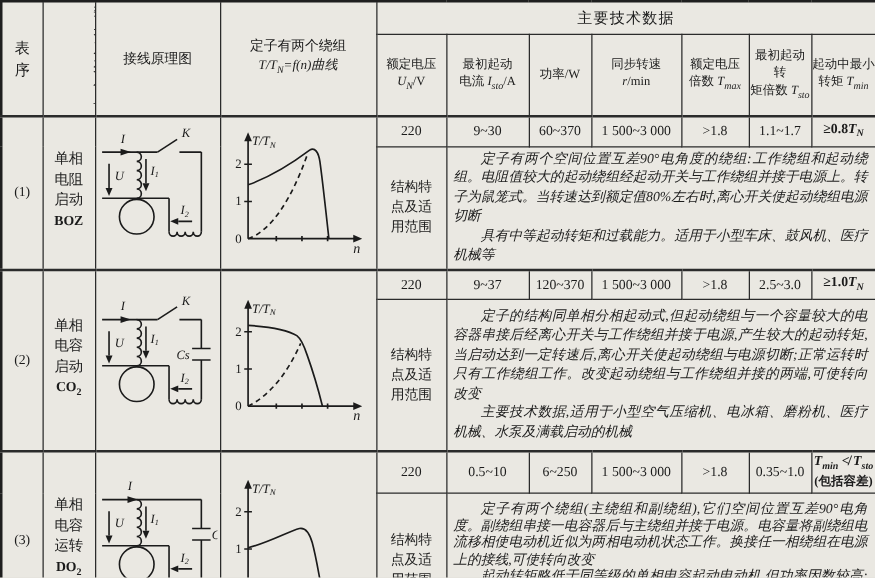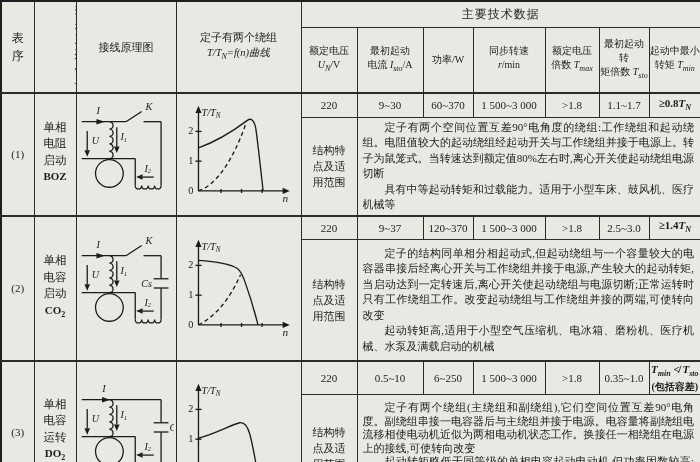--- a/index.html
+++ b/index.html
@@ -45,20 +45,21 @@
     text-align:justify;
     vertical-align:middle;
     padding:2px 6px 2px 5px;
   }
   .desc p{
     margin:0;
     text-indent:2em;
     font-size:11px;
     line-height:15.5px;
     text-align:justify;
+    font-style:italic;
   }
   .desc.tight p{line-height:13.4px;}
   svg{display:block;margin:0 auto;}
   svg text{font-family:"Liberation Serif","DejaVu Serif",serif;fill:#1b1b1b;}
   svg .sit{font-style:italic;}
 </style>
 </head>
 <body>
 
 <table>
@@ -273,33 +274,33 @@
         <text x="100" y="97" font-size="11" class="sit">n</text>
       </svg>
     </td>
     <td class="num">220</td>
     <td class="num">9~37</td>
     <td class="num">120~370</td>
     <td class="num">1 500~3 000</td>
     <td class="num">&gt;1.8</td>
     <td class="num">2.5~3.0</td>
     <td class="num tmin-cell">
-      <div><span>≥1.4</span><span class="it">T</span><sub>N</sub><span></span><span class="it"></span><sub></sub></div>
+      <div><span>≥1.0</span><span class="it">T</span><sub>N</sub><span></span><span class="it"></span><sub></sub></div>
       <div class="note"></div>
     </td>
   </tr>
   <tr class="srow" style="height:121px">
     <td class="spec-label">
       <div>结构特</div>
           <div>点及适</div>
           <div>用范围</div>
     </td>
     <td colspan="6" class="desc">
       <p>定子的结构同单相分相起动式,但起动绕组与一个容量较大的电容器串接后经离心开关与工作绕组并接于电源,产生较大的起动转矩,当启动达到一定转速后,离心开关使起动绕组与电源切断;正常运转时只有工作绕组工作。改变起动绕组与工作绕组并接的两端,可使转向改变</p>
-      <p>起动转矩高,适用于小型空气压缩机、电冰箱、磨粉机、医疗机械、水泵及满载启动的机械</p>
+      <p>主要技术数据,适用于小型空气压缩机、电冰箱、磨粉机、医疗机械、水泵及满载启动的机械</p>
     </td>
   </tr>
 
   <tr class="drow" style="height:34px">
     <td rowspan="2">(3)</td>
     <td rowspan="2" class="cat">
       <div>单相</div>
           <div>电容</div>
           <div>运转</div>
       <div class="code"><span>DO</span><sub style="font-style:normal">2</sub></div>

